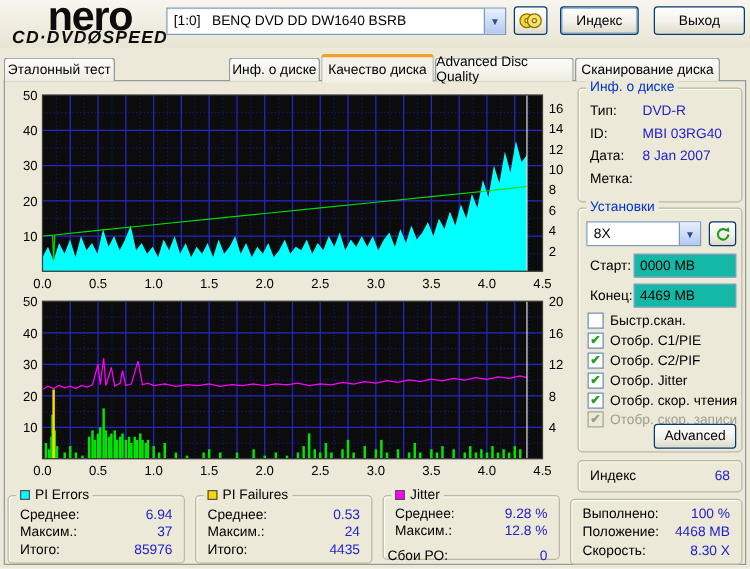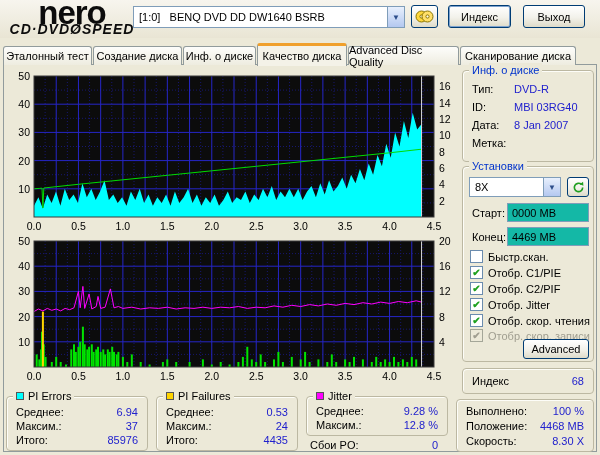--- a/index.html
+++ b/index.html
@@ -17,21 +17,21 @@
   .combo .txt { flex:1; padding:0 5px; white-space:nowrap; overflow:hidden; }
   .combo .arrow { width:17px; align-self:stretch; background:linear-gradient(#e8f0fd,#b4c8f0);
                   border-left:1px solid #7f9db9; display:flex; align-items:center; justify-content:center;
                   font-size:8px; color:#2d4e8a; }
   .drive-combo { left:133px; top:6px; width:272px; height:22px;gap:16px; }
   .xpbtn { position:absolute; border:1px solid #003c74; border-radius:3px;
            background:linear-gradient(#ffffff,#f2f1ea 55%,#dedbc9); font-size:11px;
            font-family:"Liberation Sans",sans-serif; display:flex; align-items:center; justify-content:center; cursor:default; }
   .btn-discs { left:411px; top:5px; width:27px; height:23px; }
   .btn-start { left:448px; top:5px; width:63px; height:23px; box-shadow:0 0 0 1px #7da2ce inset; }
-  .btn-exit  { left:523px; top:5px; width:62px; height:23px; }
+  .btn-exit  { left:523px; top:5px; width:73px; height:23px; }
 
   
   .tab { position:absolute; top:46px; height:19px; background:linear-gradient(#fdfdfb,#eeece0);
          border:1px solid #919b9c; border-bottom:none; border-radius:3px 3px 0 0;
          display:flex; align-items:center; justify-content:center; z-index:2; }
   .tab.active { top:43px; height:23px; background:#f4f2e8; z-index:4;
                 border-top:3px solid #f0a02c; font-weight:normal; }
   .panel { position:absolute; left:3px; top:64px; width:594px; height:388px;
            border:1px solid #919b9c; background:#ece9d8; z-index:1; }
 
@@ -83,21 +83,20 @@
         <circle cx="6.5" cy="7.5" r="1.6" fill="#fffbe8" stroke="#8a7500"></circle>
         <circle cx="12.5" cy="7.5" r="5.5" fill="#ffe06a" stroke="#8a7500"></circle>
         <circle cx="12.5" cy="7.5" r="1.6" fill="#fffbe8" stroke="#8a7500"></circle>
       </svg>
     </div>
     <div class="xpbtn btn-start">Индекс</div>
     <div class="xpbtn btn-exit">Выход</div>
   </div>
 
   <div class="tab" style="left:3px;width:89px;">Эталонный тест</div>
-  <div class="tab" style="left:93px;width:89px;">Создание диска</div>
   <div class="tab" style="left:183px;width:73px;">Инф. о диске</div>
   <div class="tab active" style="left:257px;width:90px;">Качество диска</div>
   <div class="tab" style="left:348px;width:111px;">Advanced Disc Quality</div>
   <div class="tab" style="left:460px;width:116px;">Сканирование диска</div>
 
   <div class="panel"></div>
 
   <svg class="chart-svg" style="left:6px;top:68px;" width="452" height="164">
       <rect x="28" y="8" width="400" height="141" fill="#0c0c0c"></rect>
       <line x1="39.111111111111114" y1="8" x2="39.111111111111114" y2="149" stroke="#17176e" stroke-dasharray="1,2"></line>
@@ -442,21 +441,21 @@
     <div class="row" style="top:23px;">
         <span class="lab">Максим.:</span>
         <span class="val">24</span>
       </div>
     <div class="row" style="top:37px;">
         <span class="lab">Итого:</span>
         <span class="val">4435</span>
       </div>
   </div>
 
-  <div class="group" style="left:306px;top:396px;width:142px;height:40px;">
+  <div class="group" style="left:306px;top:396px;width:142px;height:52px;">
     <div class="cap blk">
         <span class="legend-sq" style="background: rgb(255, 0, 255);"></span>
         <span>Jitter</span>
       </div>
     <div class="row" style="top:8px;">
         <span class="lab">Среднее:</span>
         <span class="val">9.28 %</span>
       </div>
     <div class="row" style="top:22px;">
         <span class="lab">Максим.:</span>

